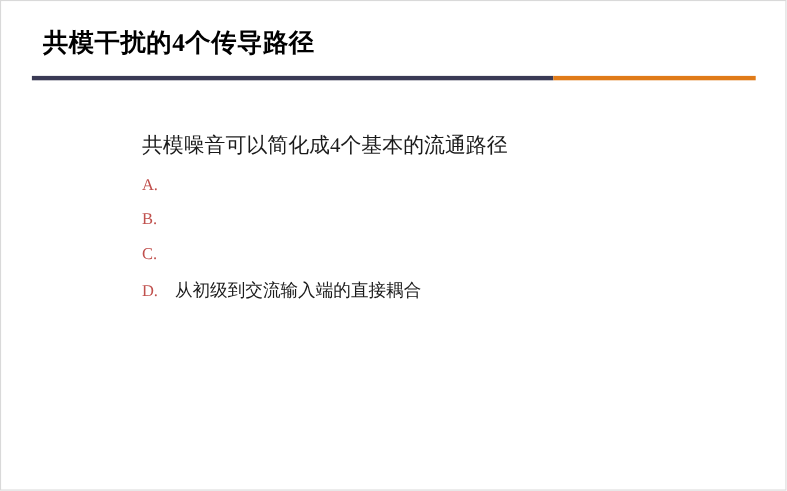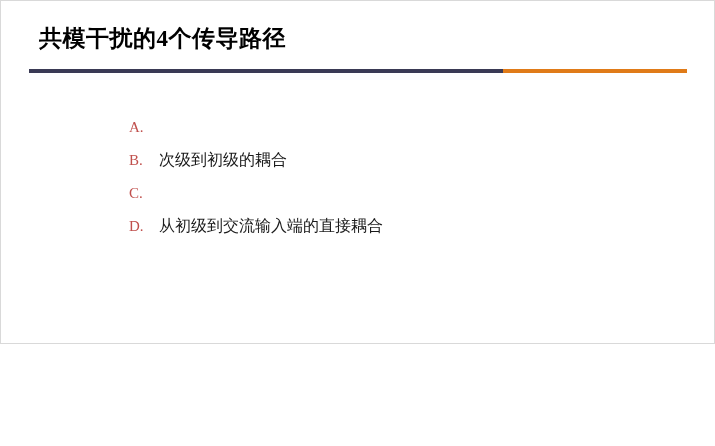--- a/index.html
+++ b/index.html
@@ -9,21 +9,21 @@
   body {
     width: 715px;
     height: 446px;
     background: #ffffff;
     font-family: "Liberation Serif", serif;
     overflow: hidden;
   }
   .slide {
     position: relative;
     width: 715px;
-    height: 344px;
+    height: 446px;
     box-sizing: border-box;
     background: #ffffff;
     border: 1px solid #d9d9d9;
     overflow: hidden;
   }
   .slide-title {
     position: absolute;
     left: 38px;
     top: 22px;
     font-family: "Liberation Serif", serif;
@@ -96,28 +96,28 @@
 
   <div class="slide-title">共模干扰的4个传导路径</div>
 
   <div class="title-rule">
     <div class="rule-left"></div>
     <div class="rule-right"></div>
   </div>
 
   <div class="body-area">
 
+    <div class="lead-line">共模噪音可以简化成4个基本的流通路径</div>
 
     <ul class="list">
       <li class="list-item">
         <span class="item-marker">A.</span>
       </li>
       <li class="list-item">
         <span class="item-marker">B.</span>
-        <span class="item-text">次级到初级的耦合</span>
       </li>
       <li class="list-item">
         <span class="item-marker">C.</span>
       </li>
       <li class="list-item">
         <span class="item-marker">D.</span>
         <span class="item-text">从初级到交流输入端的直接耦合</span>
       </li>
     </ul>
 

